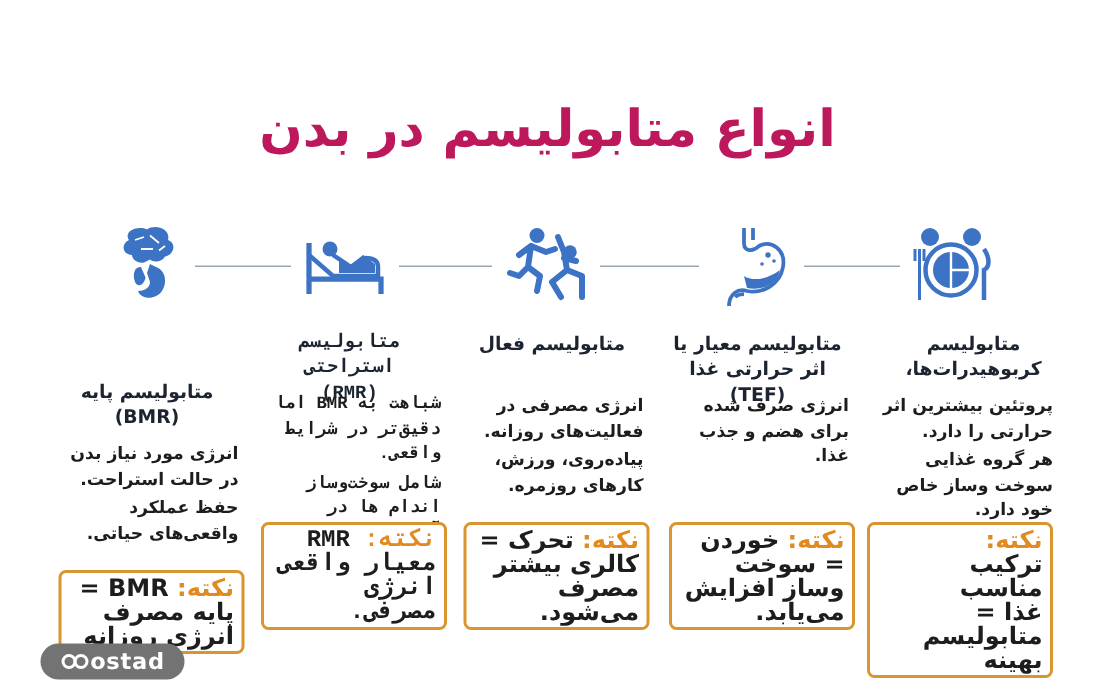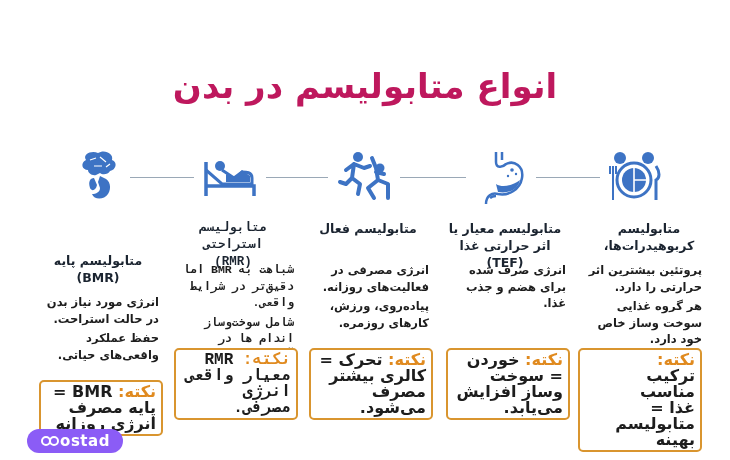--- a/index.html
+++ b/index.html
@@ -75,21 +75,21 @@
       line-height: 16px;
       color: #1d1d1d;
       background: #fff;
     }
     .note-label { color: #e08a1f; }
     .logo {
       position: absolute;
       left: 27px; top: 429px;
       width: 96px; height: 24px;
       border-radius: 12px;
-      background: #8b5cf6;
+      background: #737373;
       display: flex; align-items: center; justify-content: center;
       gap: 0;
       color: #ffffff;
       font-family: "DejaVu Sans", sans-serif;
       font-size: 15px;
       font-weight: bold;
       letter-spacing: 0.5px;
     }
     .logo svg { width: 20px; height: 12px; }
   </style>

